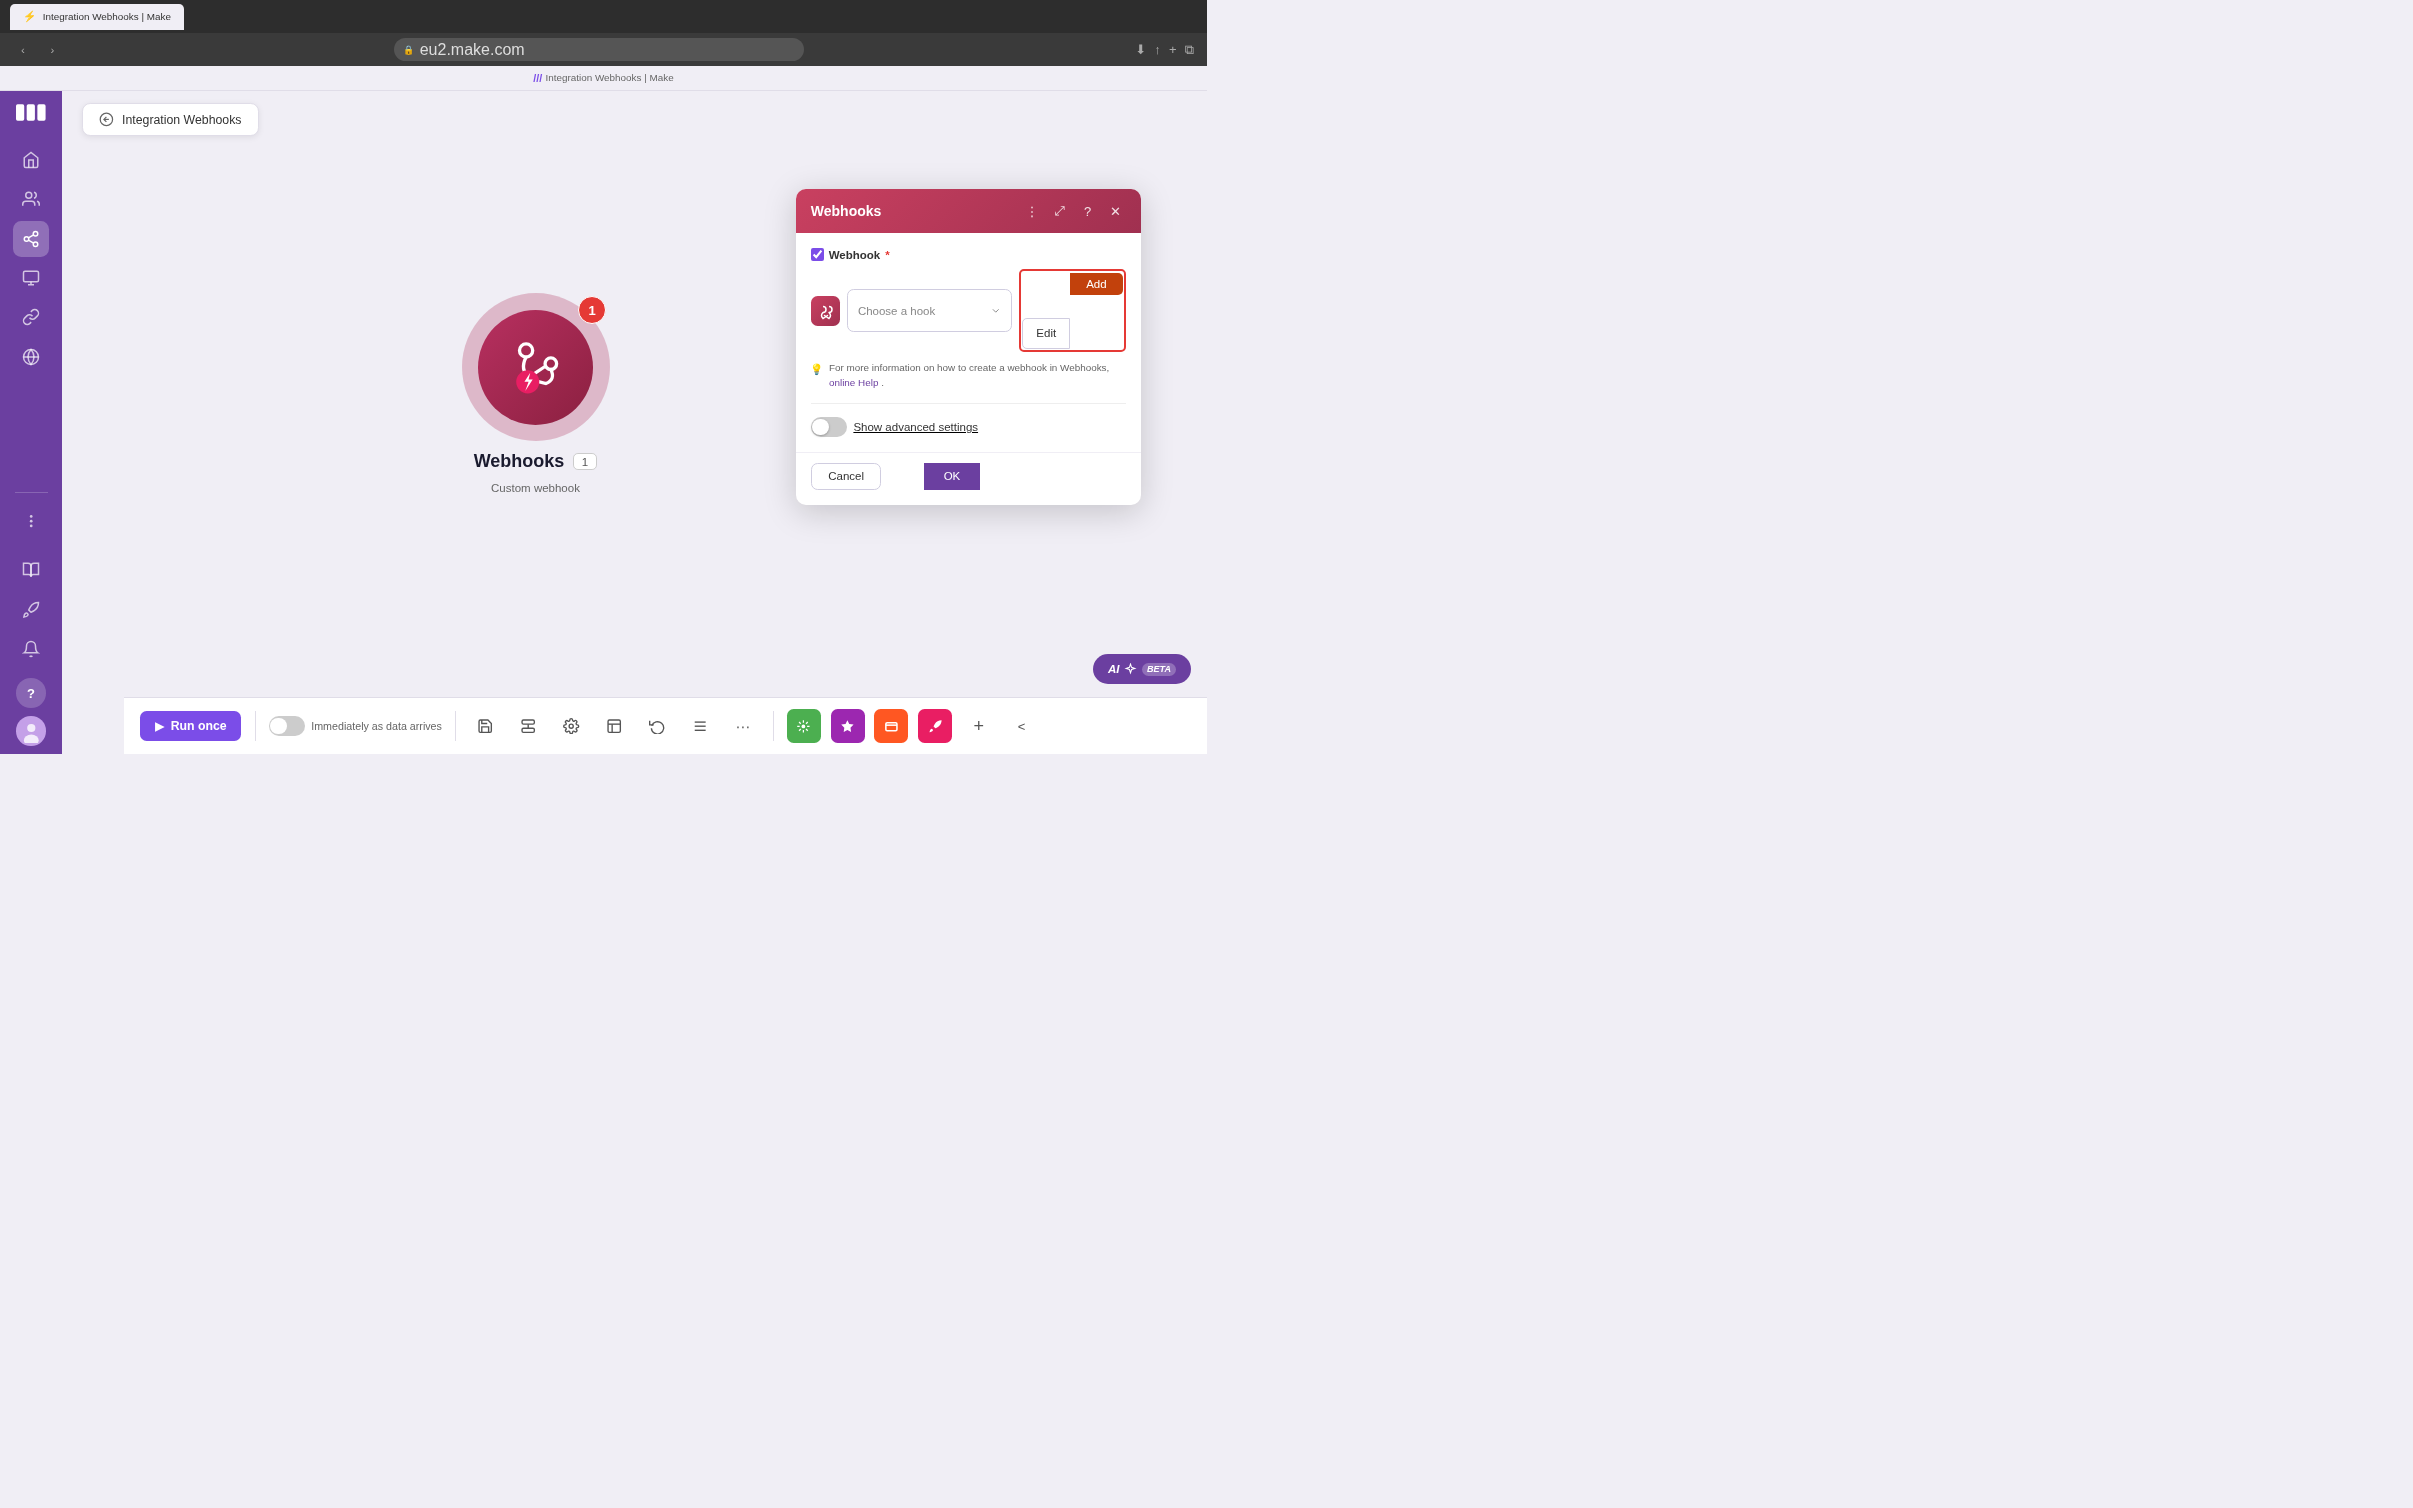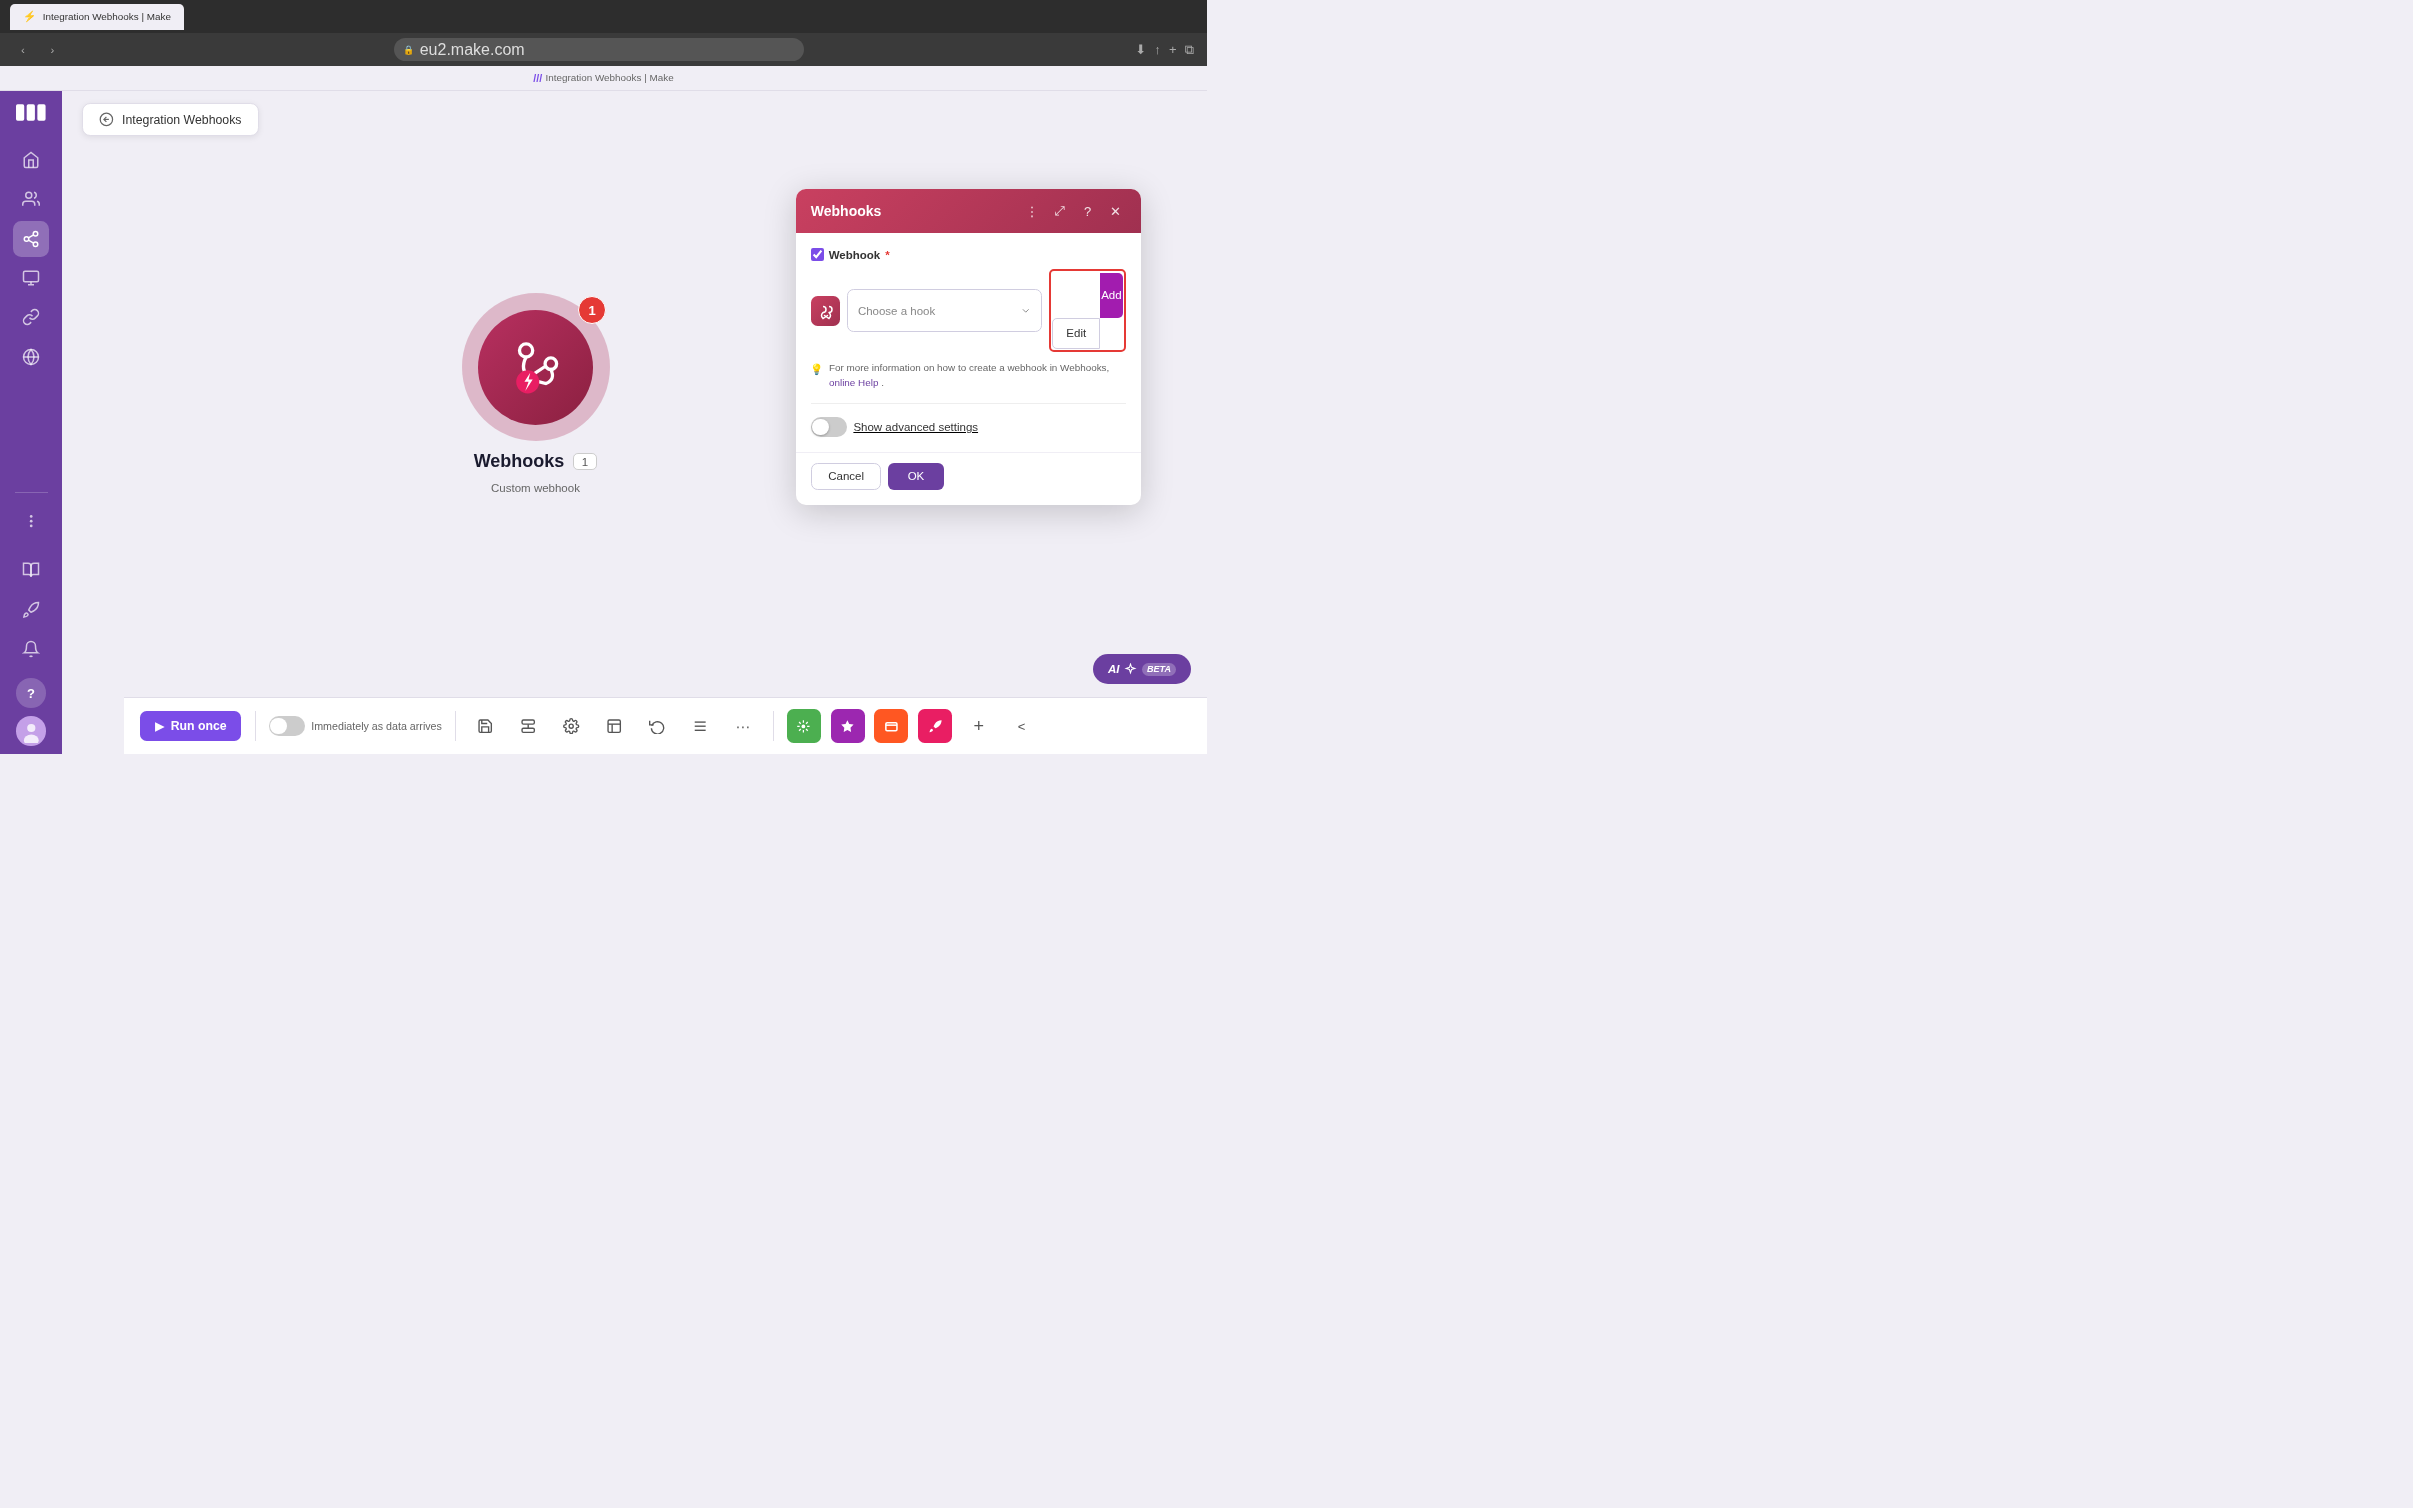--- a/index.html
+++ b/index.html
@@ -169,22 +169,22 @@
       display: flex; gap: 0;
       border: 2.1px solid #e53935; border-radius: 4.9px;
       padding: 1.6px;
     }
     .edit-btn {
       height: 31px; padding: 0 13px; border: 1.2px solid #d0cde0;
       background: white; border-radius: 4.9px 0 0 4.9px; font-size: 11.5px;
       color: #333; cursor: pointer; white-space: nowrap; margin-top: 45px;
     }
     .add-btn {
-      height: 45px; padding: 0 1px;
-      background: #a21caf; color: white; border: none;
+      height: 22px; padding: 0 16px;
+      background: #c2410c; color: white; border: none;
       border-radius: 0 4.9px 4.9px 0; font-size: 11.5px; font-weight: 500;
       cursor: pointer;
     }
 
     .info-text {
       font-size: 9.9px; color: #666; margin-top: 8.2px; line-height: 1.5;
       display: flex; gap: 4.9px;
     }
     .info-icon { color: #d4a800; font-size: 10.7px; flex-shrink: 0; margin-top: 0.8px; }
     .info-link { color: #6b3fa0; text-decoration: none; }
@@ -208,21 +208,21 @@
     .modal-footer {
       display: flex; gap: 6.6px;
       padding: 9.9px 14.8px 14.8px; border-top: 0.8px solid #f0eef5;
     }
     .cancel-btn {
       padding: 6.6px 16.4px; border: 1.2px solid #d0cde0; background: white;
       border-radius: 6.6px; font-size: 11.5px; color: #333; cursor: pointer;
     }
     .ok-btn {
       padding: 6.6px 19.7px; background: #6b3fa0; color: white; border: none;
-      border-radius: 6px; font-size: 11.5px; font-weight: 500; cursor: pointer;
+      border-radius: 0; font-size: 11.5px; font-weight: 500; cursor: pointer; margin-left: 36px;
     }
 
     
     .bottom-toolbar {
       position: absolute; bottom: 0; left: 62px; right: 0; height: 57px;
       background: white; border-top: 0.8px solid #e0dde8;
       display: flex; align-items: center; padding: 0 16.4px; gap: 9.9px;
       z-index: 50;
     }
     .run-once-btn {

